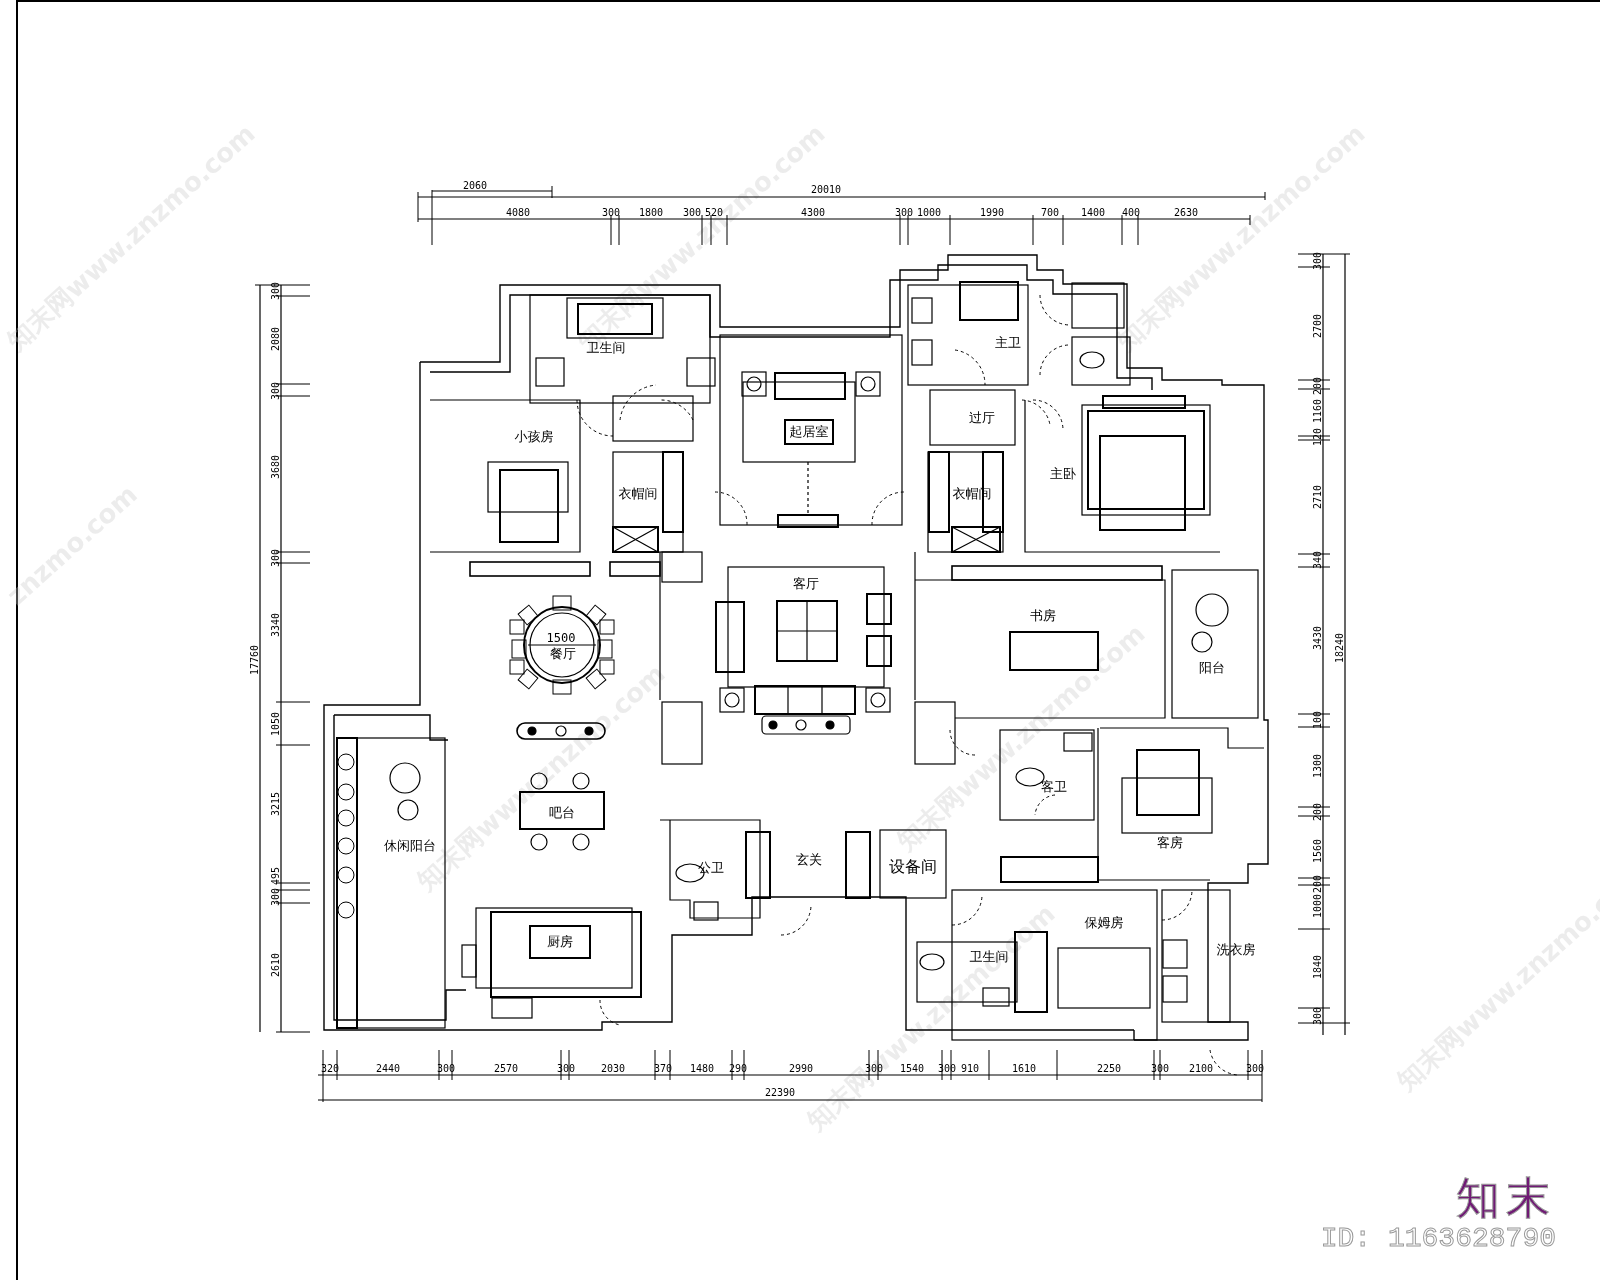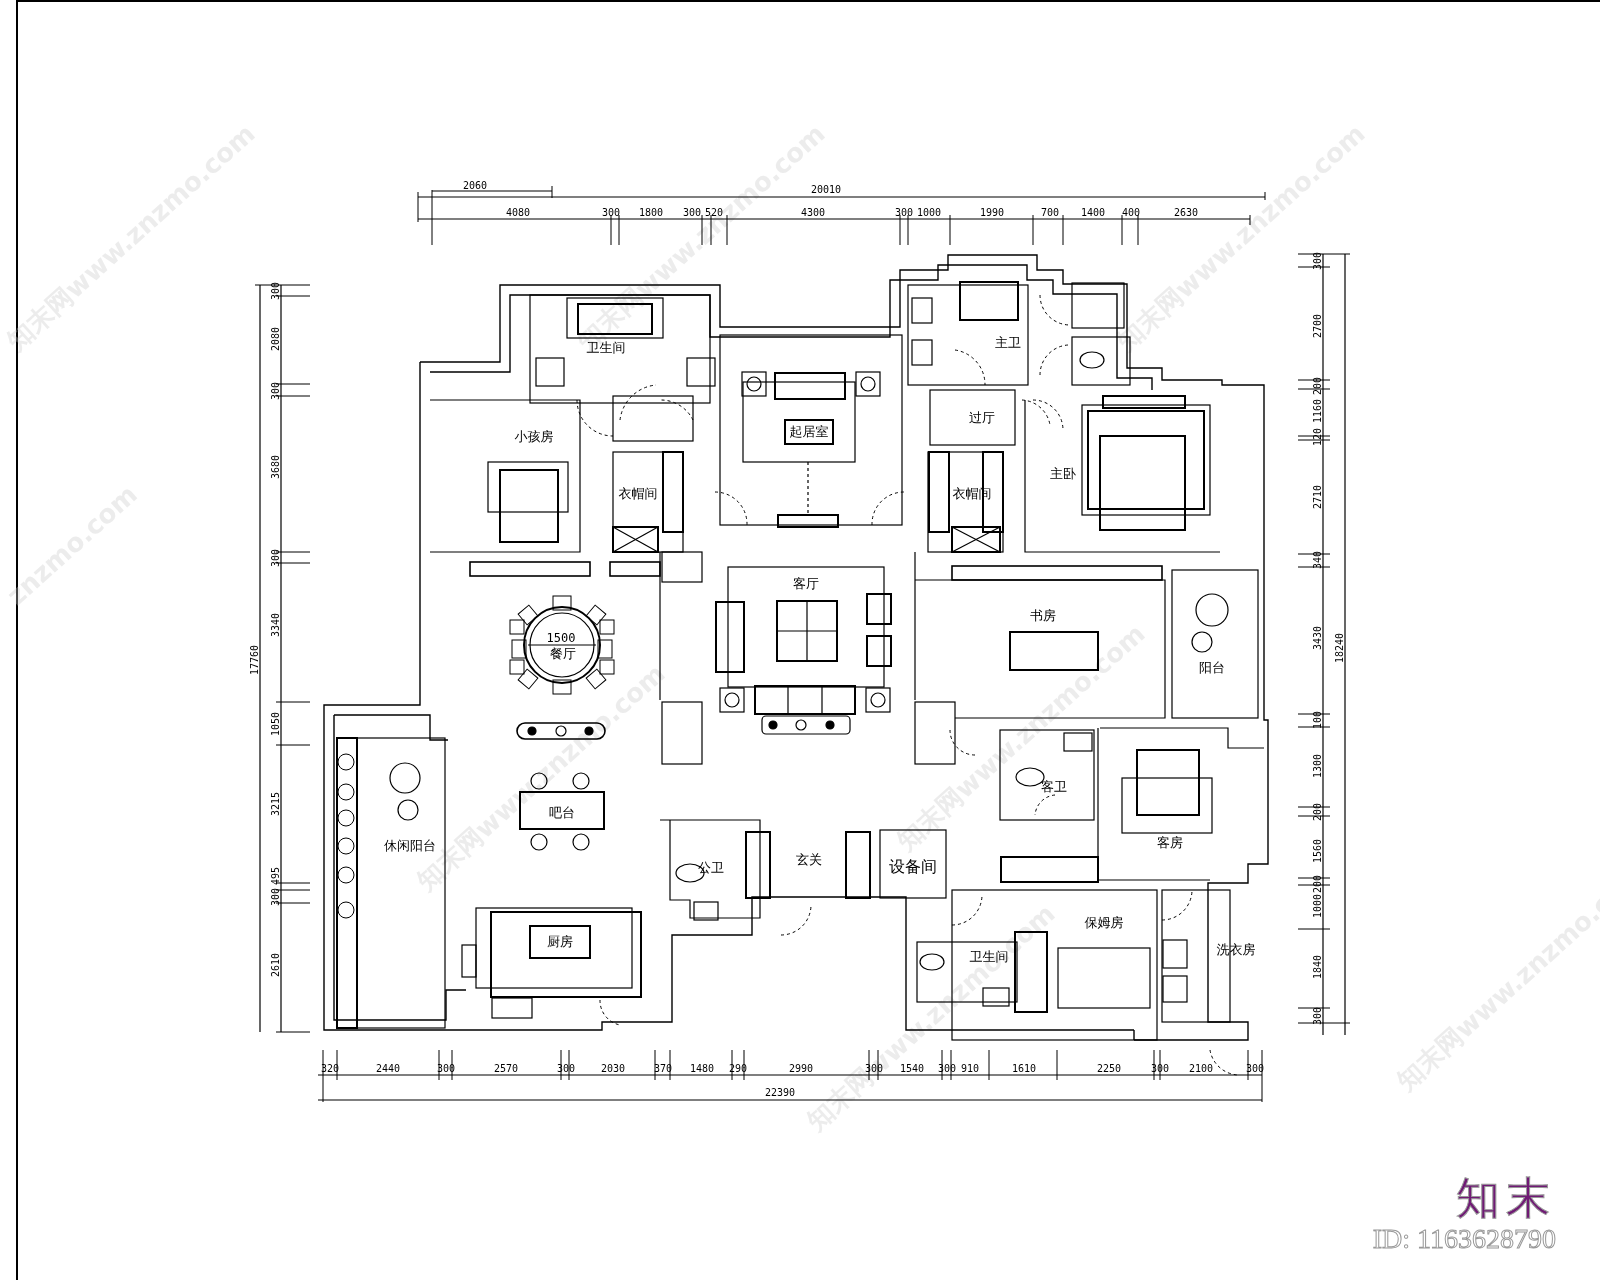--- a/index.html
+++ b/index.html
@@ -6,21 +6,21 @@
   body { width:1600px; height:1280px; position:relative; overflow:hidden;
          font-family:"DejaVu Sans", sans-serif; color:#000; }
   .frame { position:absolute; left:16px; top:0; width:1586px; height:1280px;
            border-left:2px solid #000; border-right:2px solid #000; border-top:2px solid #000; box-sizing:border-box; }
   svg.plan { position:absolute; left:0; top:0; }
   .room-label { font-family:"DejaVu Sans", sans-serif; font-size:13px; fill:#000; }
   .dim-text { font-family:"DejaVu Sans Mono", monospace; font-size:10px; fill:#000; }
   .brand { position:absolute; right:44px; bottom:24px; text-align:right; }
   .brand .logo { font-family:"DejaVu Sans", sans-serif; font-size:44px; color:#701a75;
                  -webkit-text-stroke:1px #999; letter-spacing:6px; line-height:48px;margin-top:48px; }
-  .brand .id { font-family:Liberation Serif, serif; font-size:28px; color:#fff;
+  .brand .id { font-family:Liberation Mono, monospace; font-size:28px; color:#fff;
                -webkit-text-stroke:1px #999; line-height:34px; }
   .wm { position:absolute; font-family:"DejaVu Sans", sans-serif; font-size:26px; font-weight:bold;
         color:rgba(200,200,200,0.35); transform:rotate(-42deg); white-space:nowrap; pointer-events:none; }
 </style>
 </head>
 <body>
 
 <div class="frame"></div>
 
 <div class="wm" style="left:-30px;top:220px;">知末网www.znzmo.com</div>

